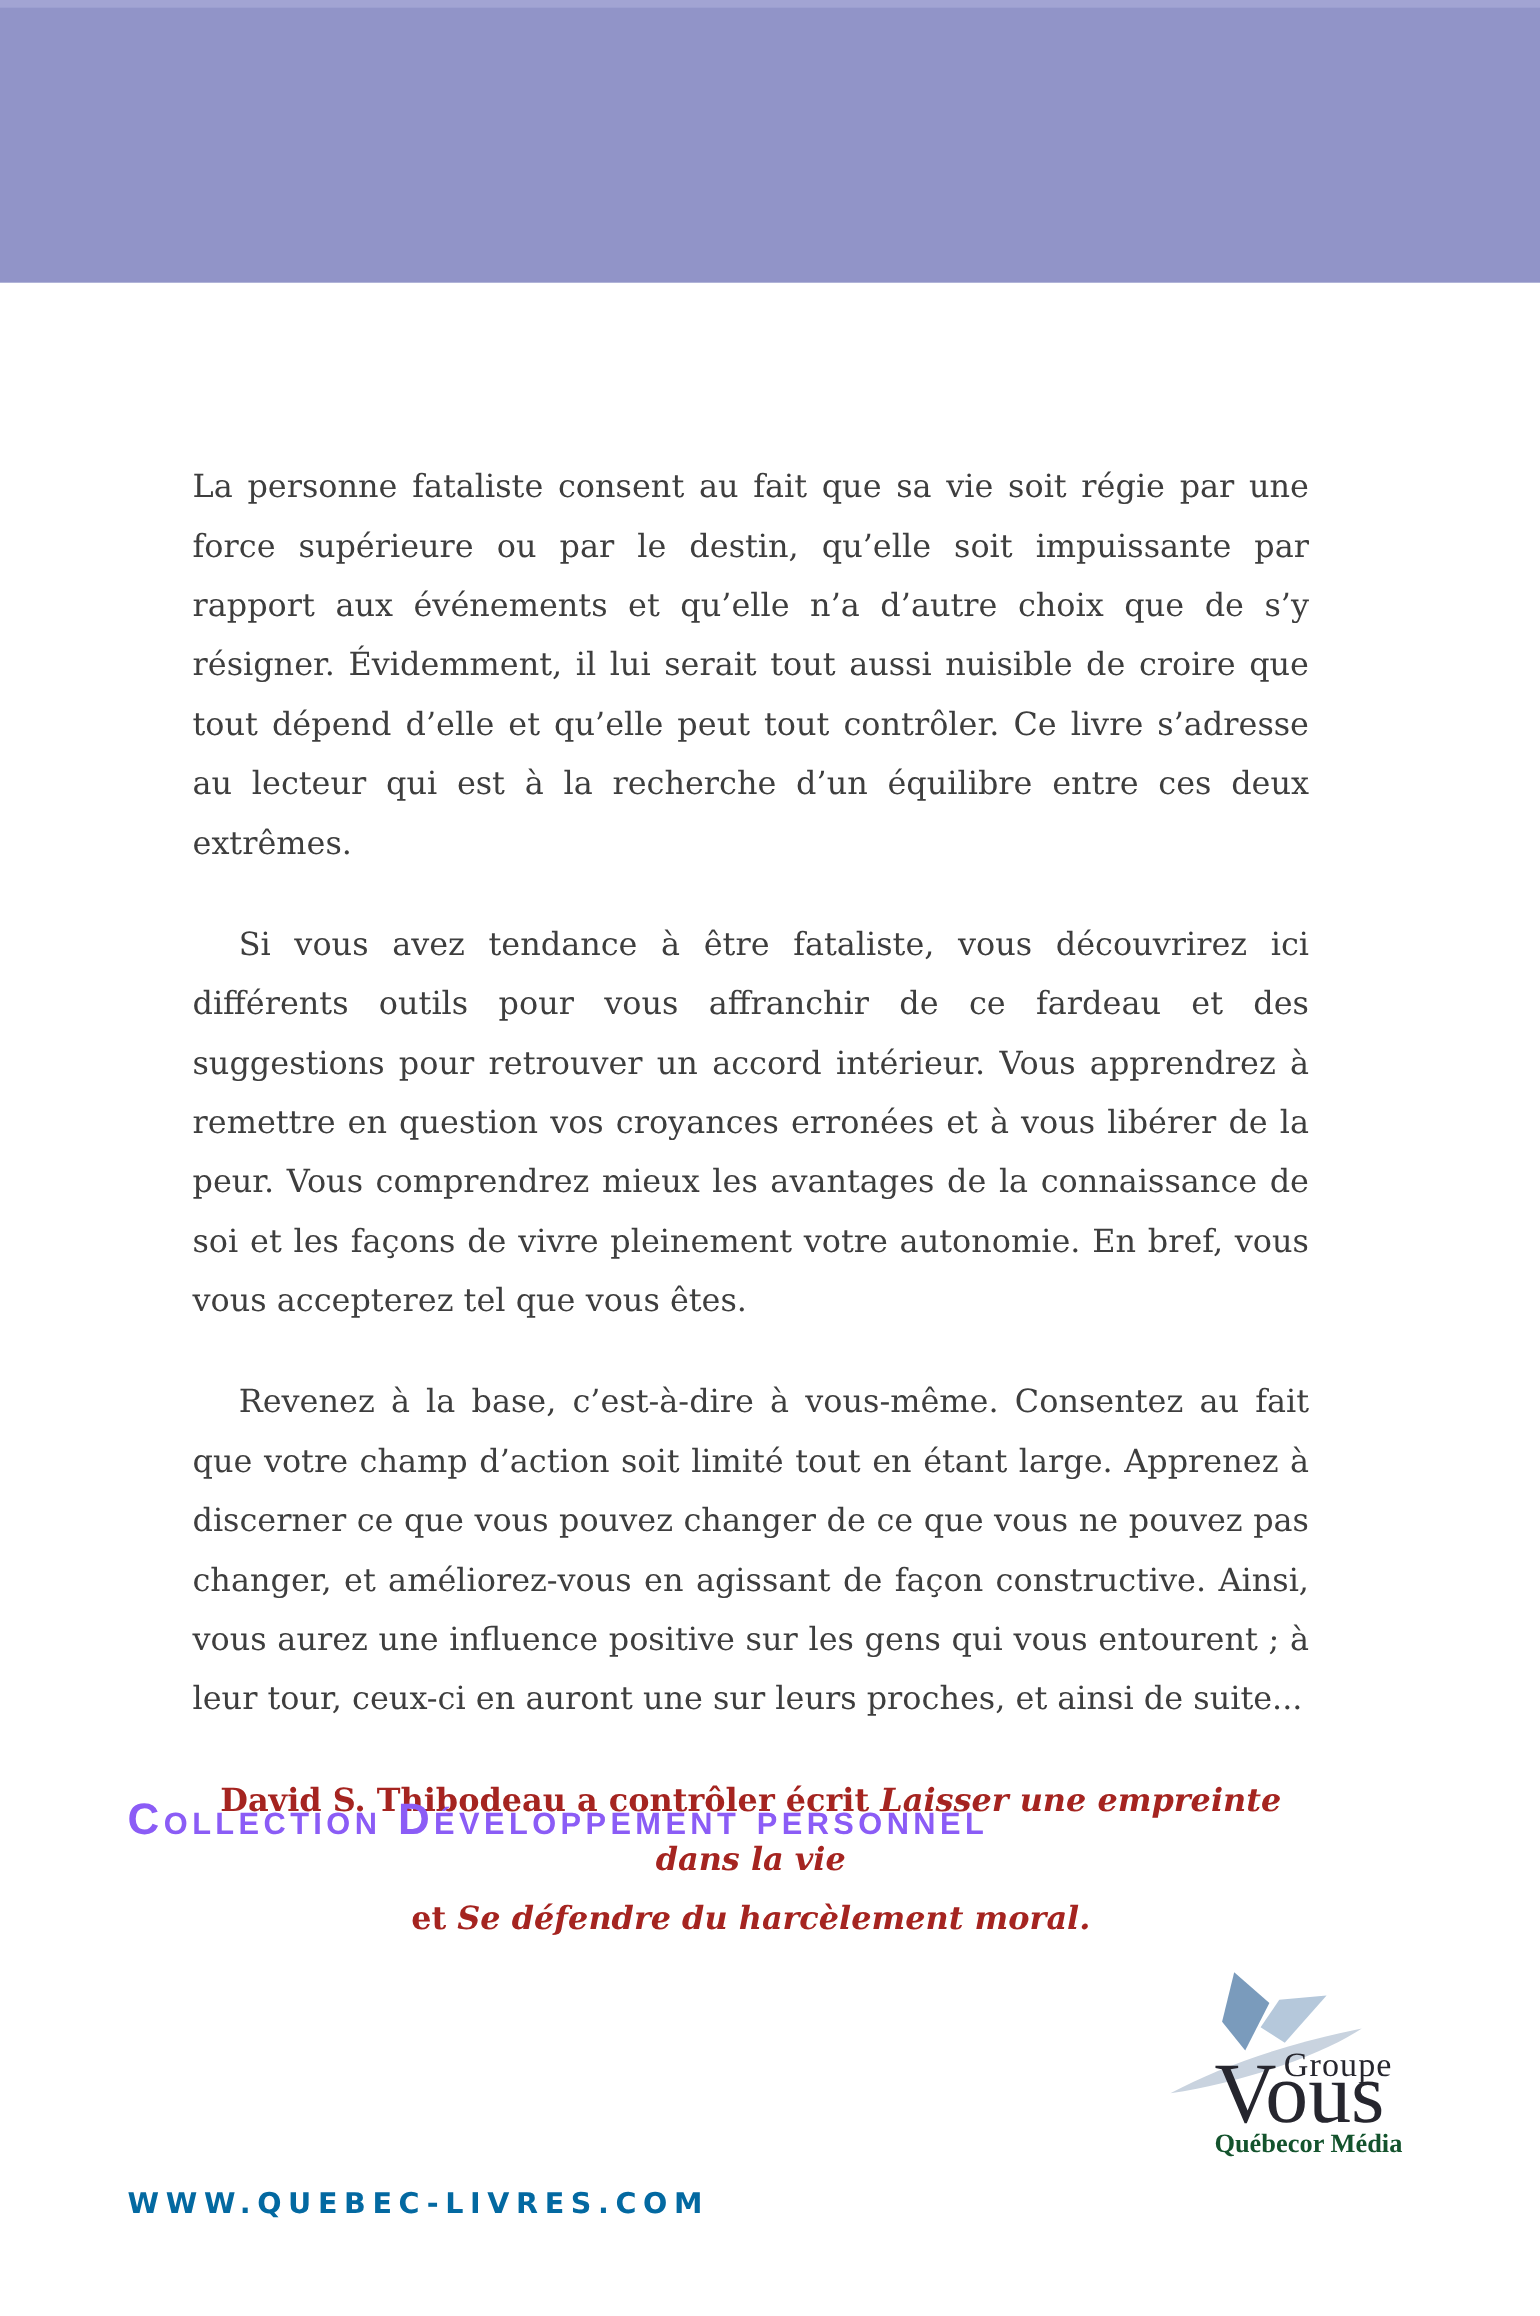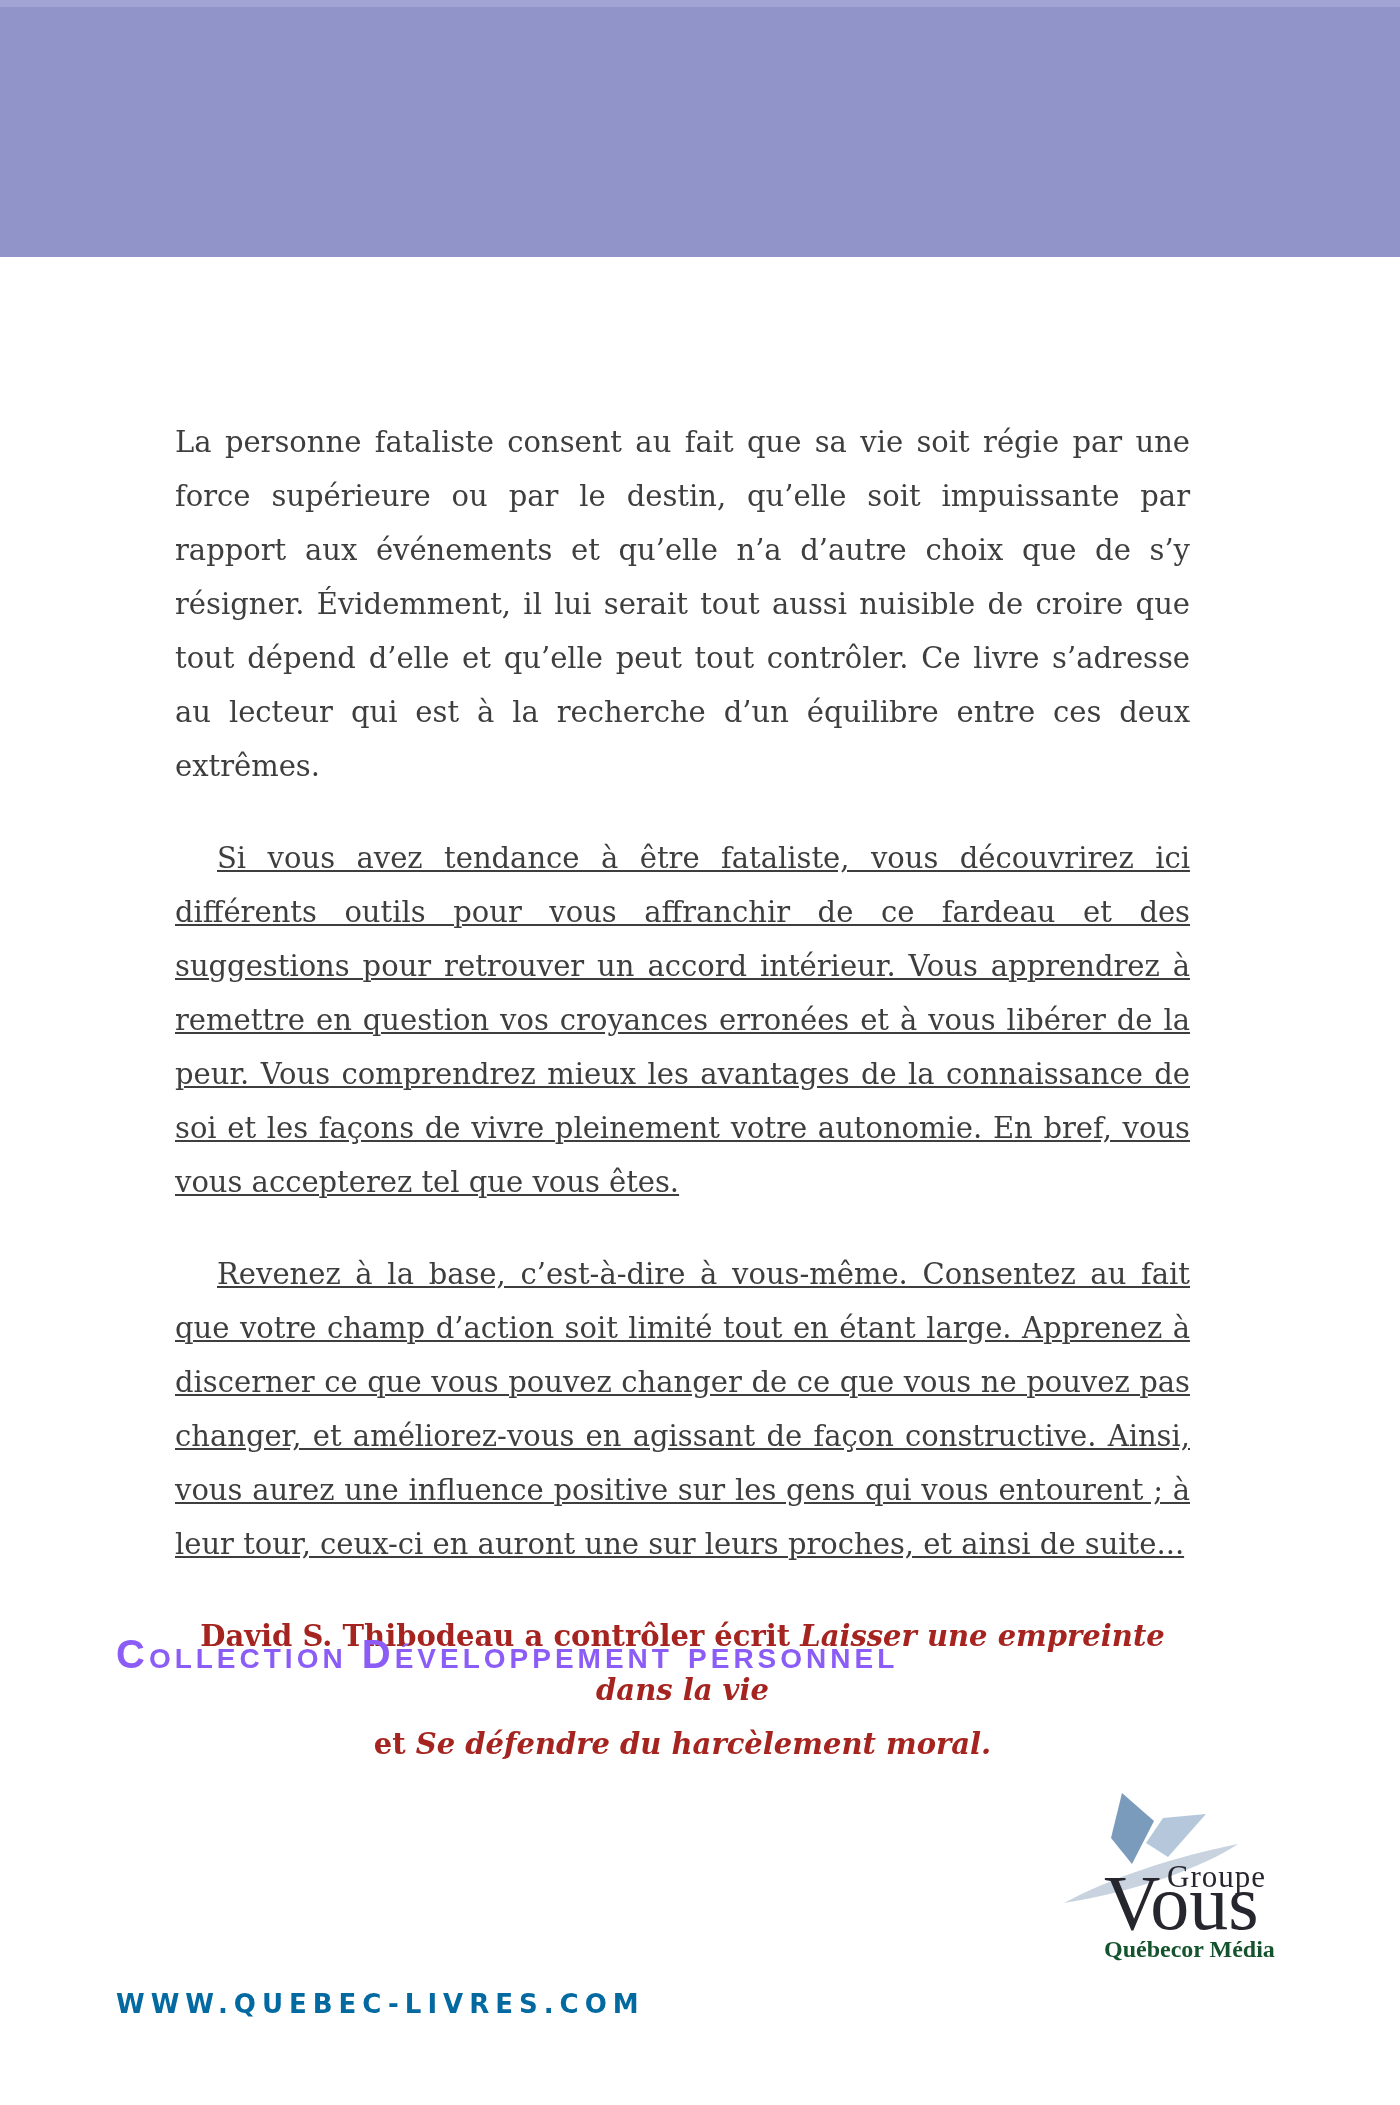--- a/index.html
+++ b/index.html
@@ -24,21 +24,21 @@
   .text-col{
     position:absolute;left:175px;top:415px;width:1015px;
   }
   .para{
     margin:0 0 38px 0;
     font-size:29px;line-height:54px;
     color:#3e3e3e;
     text-align:justify;
     text-rendering:optimizeLegibility;
   }
-  .para.indent{text-indent:42px;text-decoration:underline;}
+  .para.indent{text-indent:42px;}
   
   .author-note{
     margin-top:22px;
     text-align:center;
     color:#a52420;
     font-size:29px;line-height:54px;
     font-weight:700;
   }
   .author-note em{font-style:italic;}
   

